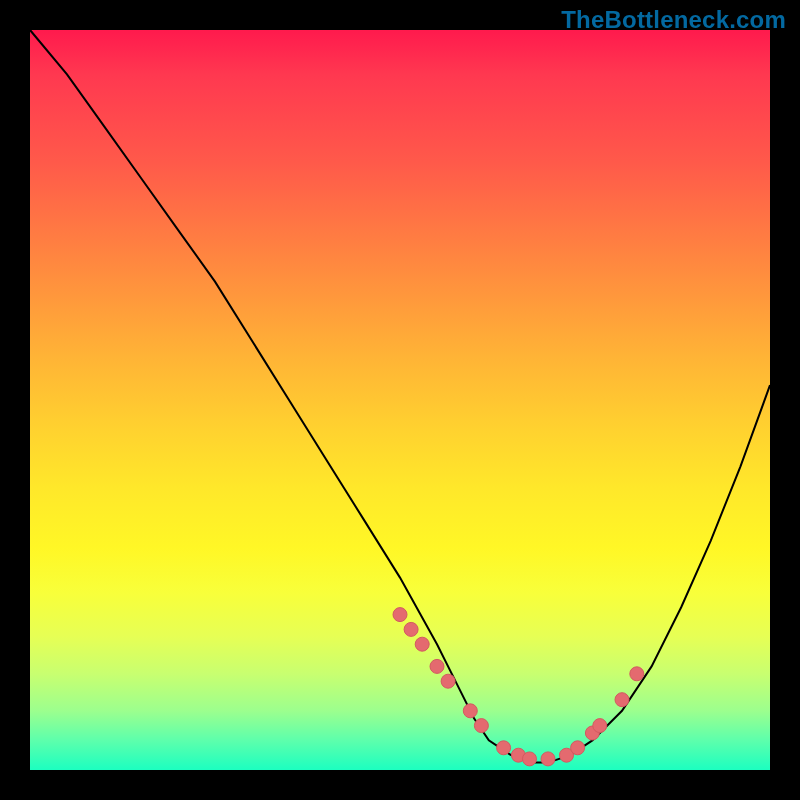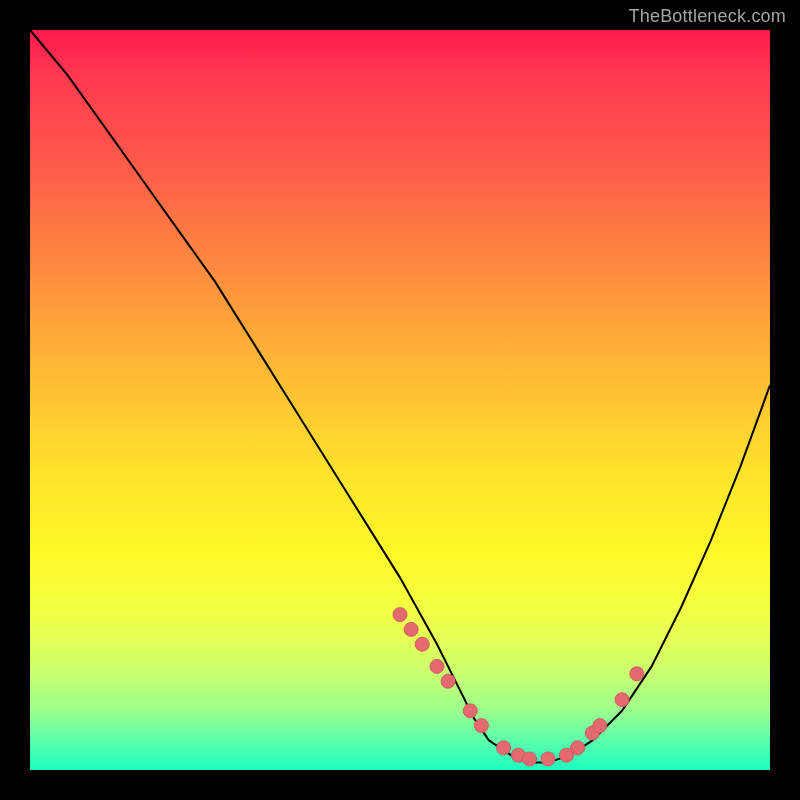--- a/index.html
+++ b/index.html
@@ -37,23 +37,23 @@
       #c8ff70 87%,
       #9cff8e 92%,
       #5dffac 96%,
       #1cffc0 100%
     );
   }
   .watermark {
     position: absolute;
     top: 6px;
     right: 14px;
-    color: #a3a3a3;
-    font-size: 18px;
-    font-weight: 400;
+    color: #0369a1;
+    font-size: 24px;
+    font-weight: 700;
     letter-spacing: 0.2px;
     user-select: none;
   }
   svg.curve {
     position: absolute;
     left: 0;
     top: 0;
     width: 740px;
     height: 740px;
     overflow: visible;

